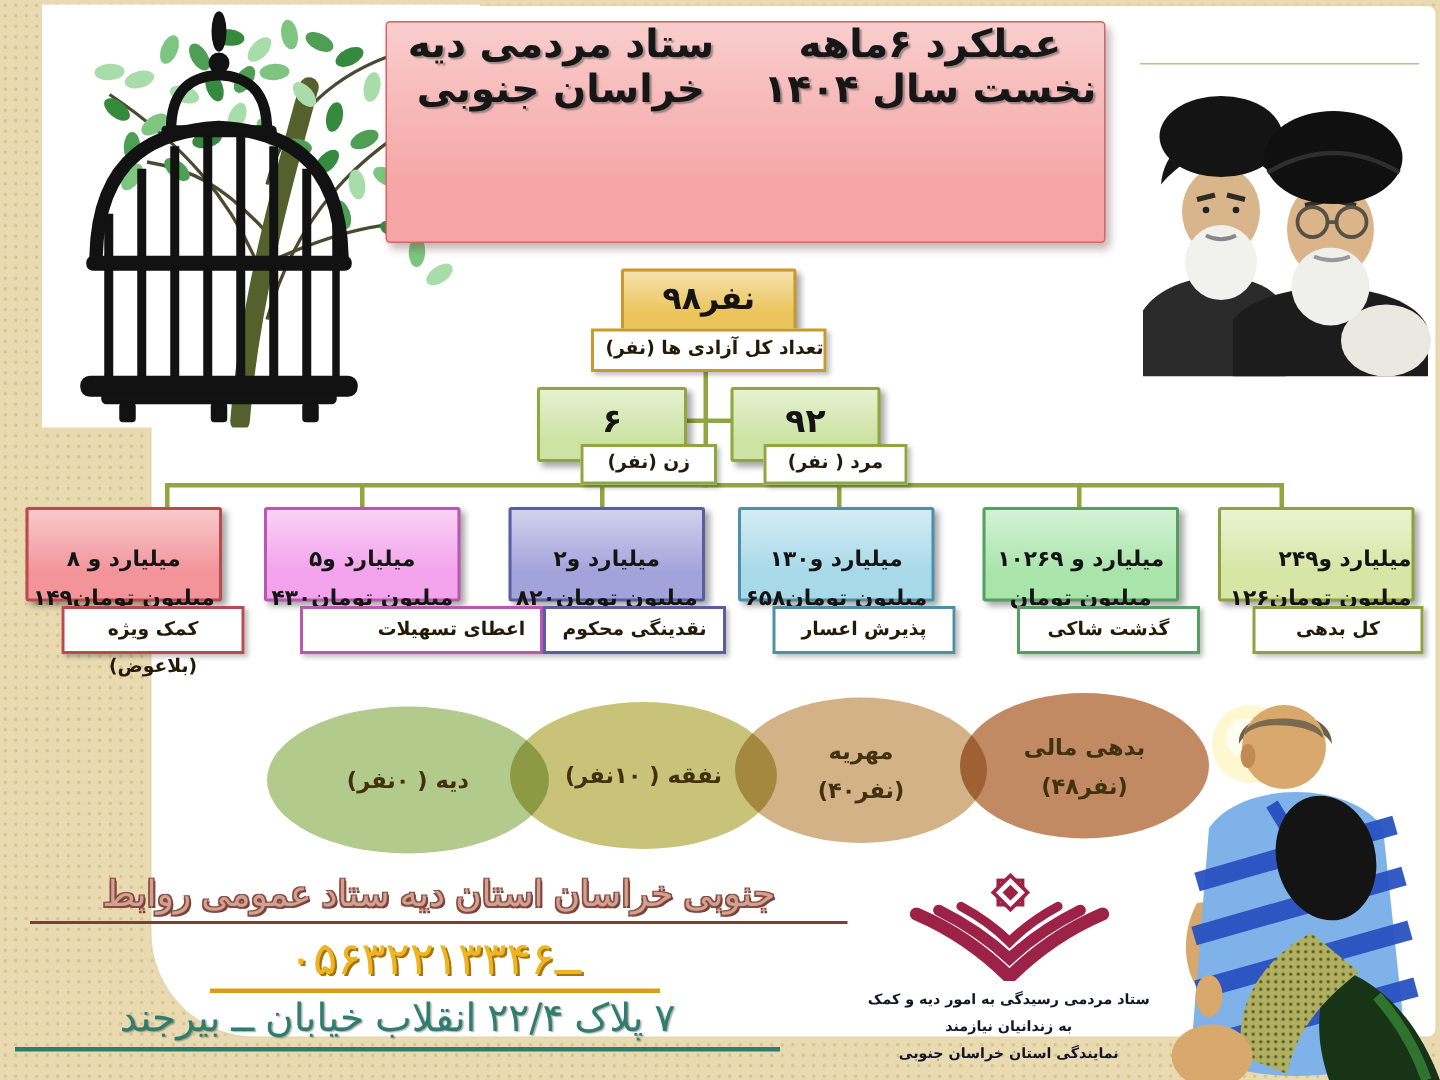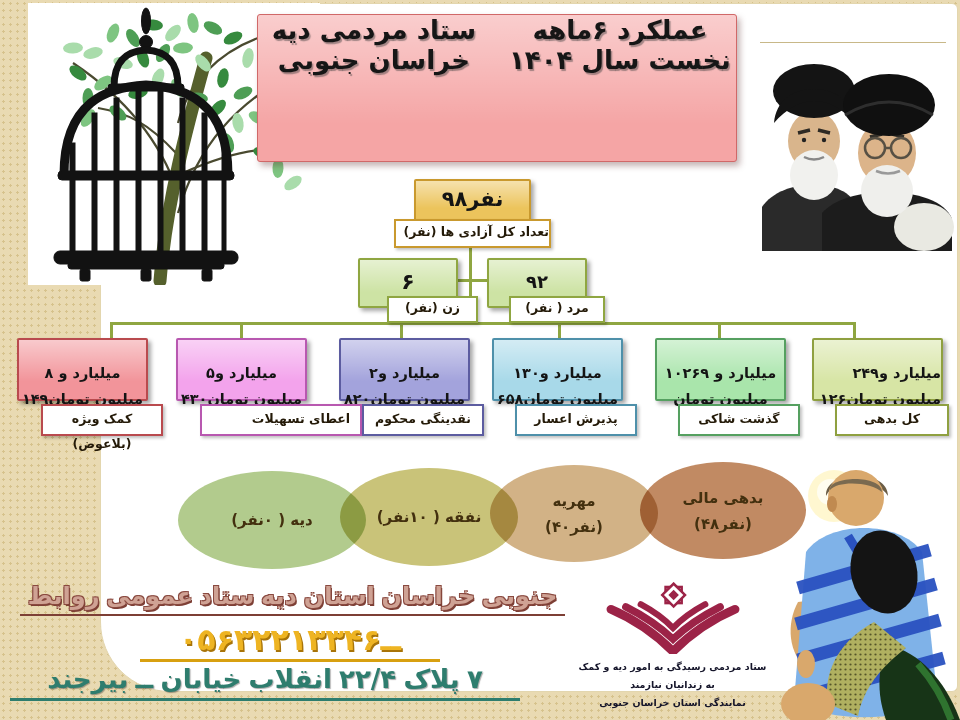--- a/index.html
+++ b/index.html
@@ -23,40 +23,40 @@
   .connector{background:#8fa641}
   .vbox{border:2px solid;border-radius:2px;box-shadow:3px 3px 4px rgba(0,0,0,.35);
     background-image:linear-gradient(rgba(255,255,255,.5),rgba(255,255,255,0) 70%);
     text-align:center;font-weight:bold;color:#141414}
   .lbox{background:#fff;border:2px solid;text-align:center;font-weight:bold;color:#241a08;
     box-shadow:2px 2px 3px rgba(0,0,0,.25)}
   .n-total{left:414px;top:179px;width:113px;height:39px;font-size:21px;line-height:37px}
   .n-total-label{left:394px;top:219px;width:153px;height:25px;font-size:12.5px;line-height:22px}
   .n-women{left:358px;top:258px;width:96px;height:46px;font-size:22px;line-height:44px}
   .n-women-label{left:387px;top:296px;width:87px;height:23px;font-size:12.5px;line-height:20px}
-  .n-men{left:487px;top:258px;width:96px;height:46px;font-size:18px;line-height:44px}
+  .n-men{left:487px;top:258px;width:96px;height:46px;font-size:22px;line-height:44px}
   .n-men-label{left:509px;top:296px;width:92px;height:23px;font-size:12.5px;line-height:20px}
   .stem{left:469px;top:244px;width:3px;height:81px}
   .hlink{left:452px;top:279px;width:38px;height:3px}
   .rail{left:110px;top:322px;width:746px;height:3px}
   .stub{top:324px;width:3px;height:15px}
   .stat-box{top:338px;width:131px;height:63px;font-size:14.5px;line-height:26px;padding-top:20px;
     box-sizing:border-box}
   .stat-label{top:404px;height:28px;font-size:12.5px;line-height:25px}
   .sb0{left:17px}.sb1{left:176px}.sb2{left:339px}.sb3{left:492px}.sb4{left:655px}.sb5{left:812px}
   .sl0{left:41px;width:118px}.sl1{left:200px;width:118px}.sl2{left:362px;width:118px}
   .sl3{left:515px;width:118px}.sl4{left:678px;width:118px}.sl5{left:835px;width:110px}
   .ellipse{border-radius:50%;mix-blend-mode:multiply;display:flex;flex-direction:column;
     justify-content:center;align-items:center;gap:8px;font-weight:bold;color:#43300f;font-size:15px}
   .el0{left:178px;top:471px;width:188px;height:98px;z-index:14}
   .el1{left:340px;top:468px;width:178px;height:98px;z-index:13}
   .el2{left:490px;top:465px;width:168px;height:97px;z-index:12}
   .el3{left:640px;top:462px;width:166px;height:97px;z-index:11}
   .words{display:flex;direction:ltr;justify-content:center;align-items:center;gap:.28em;
-    font-weight:bold;white-space:nowrap}
+    font-weight:normal;white-space:nowrap}
   .pr-line{left:20px;top:582px;width:545px;font-size:24px;color:#cfa294;padding-bottom:4px;
     border-bottom:2px solid #7d3f35;z-index:20;
     text-shadow:-1px -1px 0 #8a4a40,1px -1px 0 #8a4a40,-1px 1px 0 #8a4a40,1.5px 1.5px 0 #7d3f35}
   .phone-line{left:140px;top:622px;width:300px;font-size:30px;color:#eeb422;padding-bottom:2px;
     border-bottom:3px solid #d8a010;z-index:20;text-shadow:1.5px 1.5px 0 #a87408}
   .addr-line{left:10px;top:664px;width:510px;font-size:26px;color:#2e7d6e;padding-bottom:4px;
     border-bottom:3px solid #2e7d6e;z-index:20;text-shadow:1px 1px 1px rgba(40,40,40,.4)}
   .logo-wrap{left:575px;top:582px;width:195px;height:130px;z-index:15;text-align:center}
   .logo-caption{direction:rtl;font-size:9.5px;font-weight:bold;color:#15152a;line-height:1.9}
   .hug{left:768px;top:452px;width:192px;height:268px;z-index:30}

